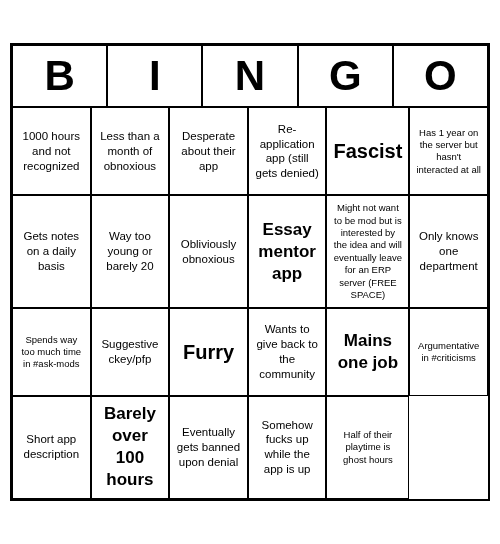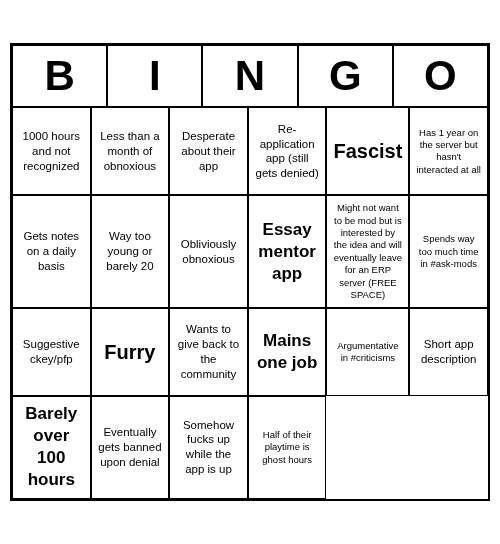--- a/index.html
+++ b/index.html
@@ -93,20 +93,23 @@
       </div>
       <div class="bingo-cell">
         <span>Obliviously obnoxious</span>
       </div>
       <div class="bingo-cell medium-text">
         <span>Essay mentor app</span>
       </div>
       <div class="bingo-cell small-text">
         <span>Might not want to be mod but is interested by the idea and will eventually leave for an ERP server (FREE SPACE)</span>
       </div>
+      <div class="bingo-cell">
+        <span>Only knows one department</span>
+      </div>
       <div class="bingo-cell small-text">
         <span>Spends way too much time in #ask-mods</span>
       </div>
       <div class="bingo-cell">
         <span>Suggestive ckey/pfp</span>
       </div>
       <div class="bingo-cell large-text">
         <span>Furry</span>
       </div>
       <div class="bingo-cell">

